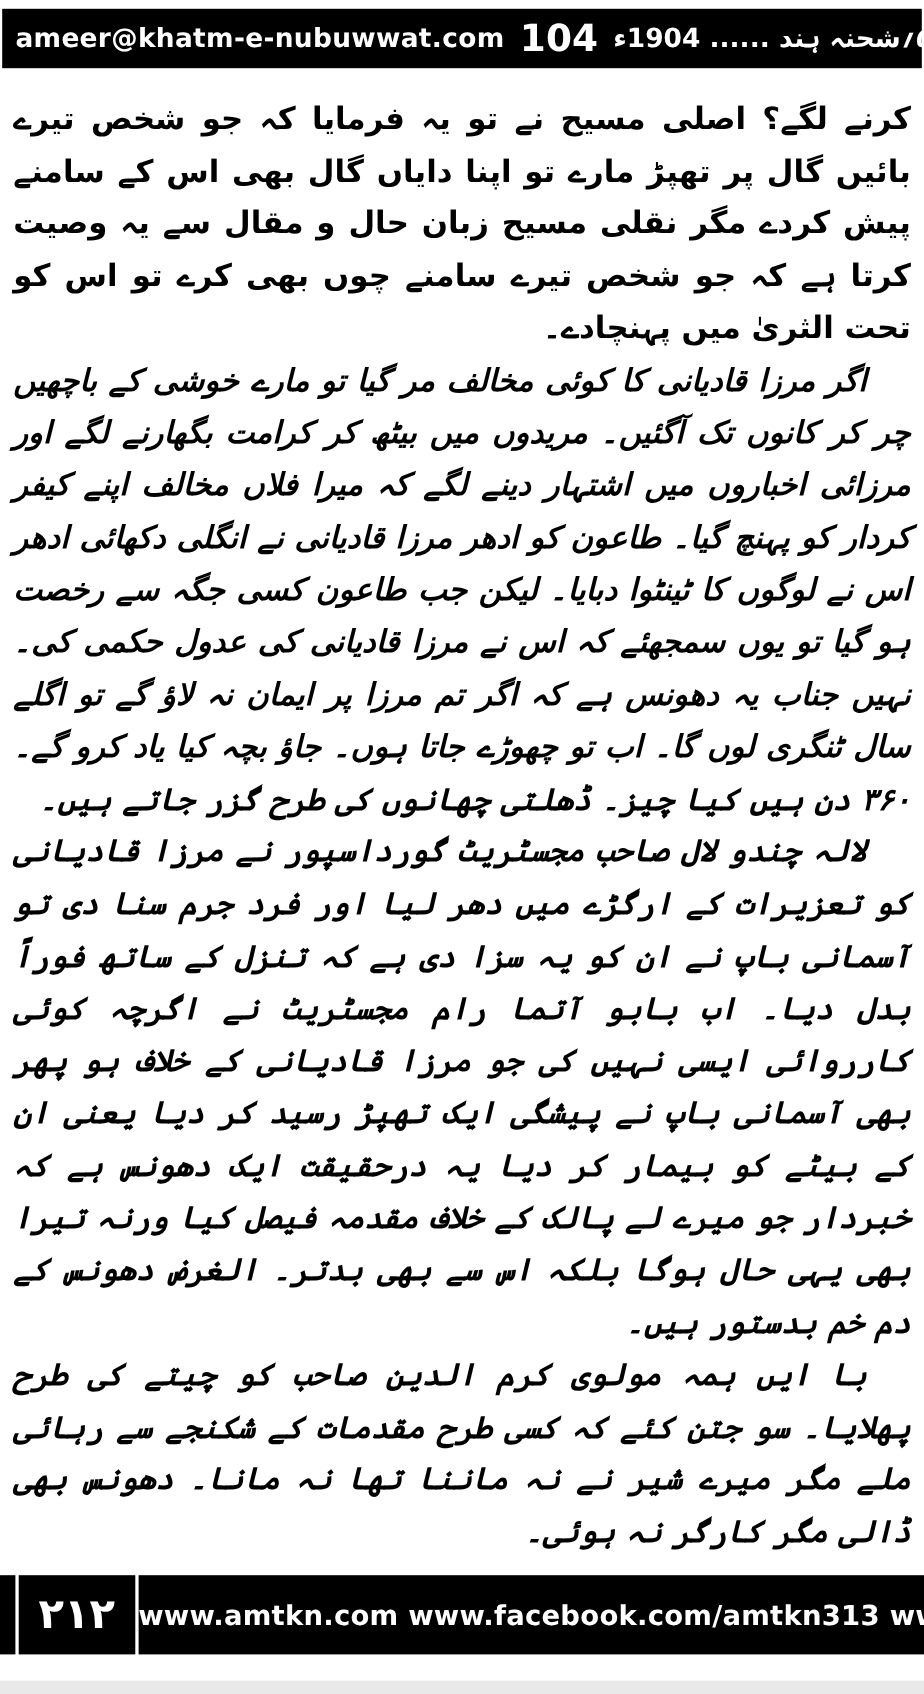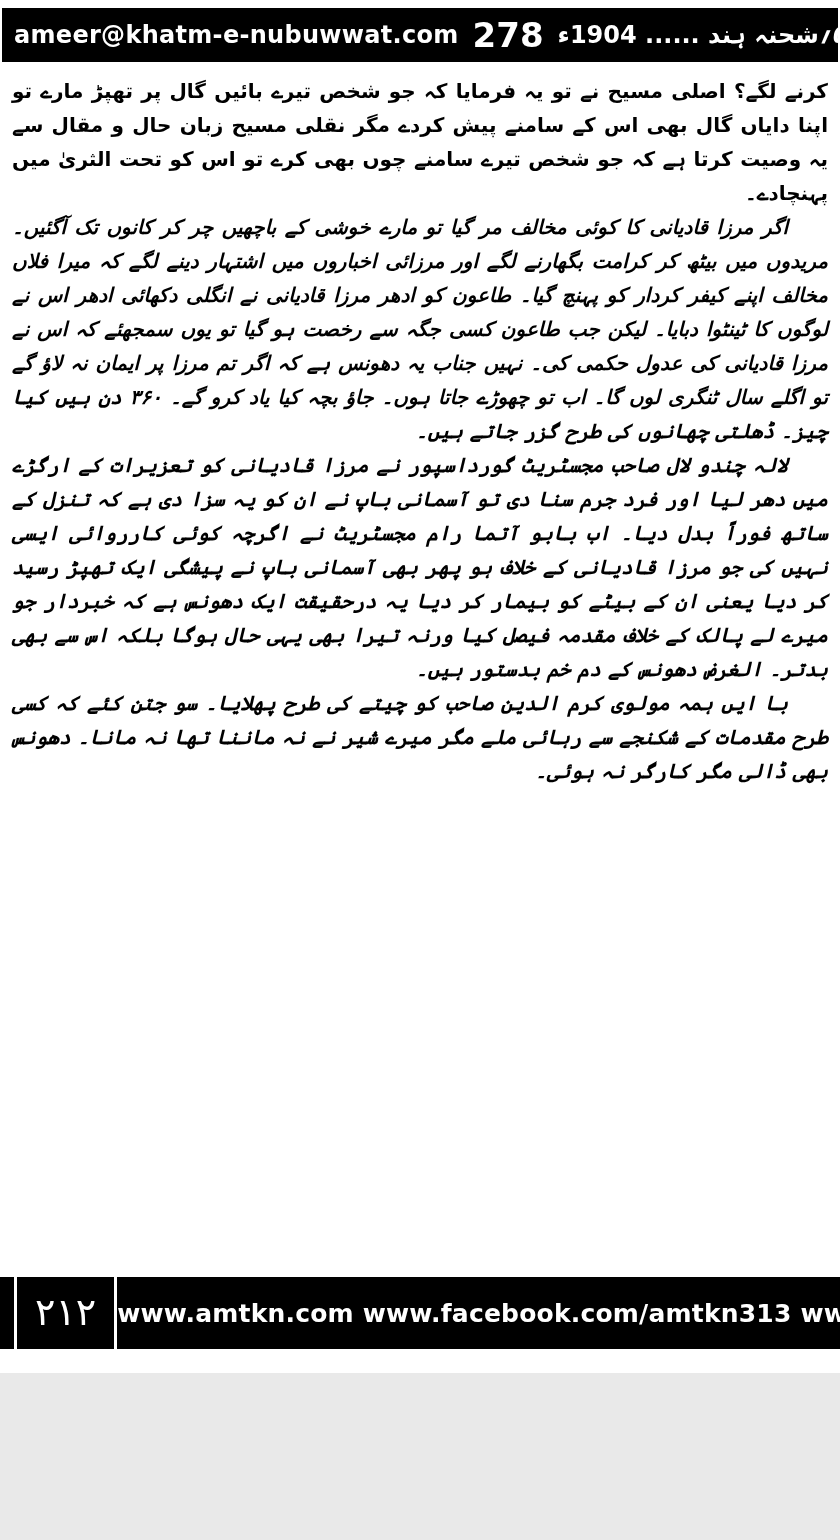--- a/index.html
+++ b/index.html
@@ -1,18 +1,18 @@
 <!DOCTYPE html>
 <html lang="ur"><head>
 <meta charset="utf-8">
 <style>
   html, body { margin: 0; padding: 0; background: #e9e9e9; }
   .page {
     width: 840px;
-    height: 1373px;
+    height: 1528px;
     margin: 0 auto;
     background: #ffffff;
     display: flex;
     flex-direction: column;
     box-sizing: border-box;
     font-family: "DejaVu Sans", sans-serif;
     overflow: hidden;
   }
   
   .header-bar {
@@ -45,62 +45,63 @@
     text-align: left;
     white-space: nowrap;
   }
   
   .content {
     flex: 1;
     padding: 12px 12px 0 12px;
     direction: rtl;
     text-align: justify;
     color: #000000;
-    font-size: 20px;
+    font-size: 28px;
     font-weight: bold;
     line-height: 1.7;
     overflow: hidden;
+    margin-top: 10px;
   }
   .content p { margin: 0; }
   .content p.indent { text-indent: 40px; font-style: italic; }
   
   .footer-bar {
     background: #000000;
     color: #ffffff;
     height: 72px;
     display: flex;
     align-items: center;
     margin-bottom: 24px;
   }
   .footer-page-box {
     border: 3px solid #ffffff;
     margin: 0 0 0 14px;
     padding: 14px 18px;
     font-size: 38px;
-    font-weight: normal;
+    font-weight: bold;
     line-height: 1.2;
     white-space: nowrap;
   }
   .footer-links {
     flex: 1;
     text-align: center;
     font-size: 25px;
     font-weight: bold;
     white-space: nowrap;
     letter-spacing: 0.2px;
   }
 </style>
 </head>
 <body>
 
 <div class="page">
 
   <div class="header-bar">
     <span class="header-email">ameer@khatm-e-nubuwwat.com</span>
-    <span class="header-page">278</span>
+    <span class="header-page">104</span>
     <span class="header-title">احتساب جلد۵۸؍شحنہ ہند ...... 1904ء</span>
   </div>
 
   <div class="content">
     <p>کرنے لگے؟ اصلی مسیح نے تو یہ فرمایا کہ جو شخص تیرے بائیں گال پر تھپڑ مارے تو اپنا دایاں گال بھی اس کے سامنے پیش کردے مگر نقلی مسیح زبان حال و مقال سے یہ وصیت کرتا ہے کہ جو شخص تیرے سامنے چوں بھی کرے تو اس کو تحت الثریٰ میں پہنچادے۔</p>
     <p class="indent">اگر مرزا قادیانی کا کوئی مخالف مر گیا تو مارے خوشی کے باچھیں چر کر کانوں تک آگئیں۔ مریدوں میں بیٹھ کر کرامت بگھارنے لگے اور مرزائی اخباروں میں اشتہار دینے لگے کہ میرا فلاں مخالف اپنے کیفر کردار کو پہنچ گیا۔ طاعون کو ادھر مرزا قادیانی نے انگلی دکھائی ادھر اس نے لوگوں کا ٹینٹوا دبایا۔ لیکن جب طاعون کسی جگہ سے رخصت ہو گیا تو یوں سمجھئے کہ اس نے مرزا قادیانی کی عدول حکمی کی۔ نہیں جناب یہ دھونس ہے کہ اگر تم مرزا پر ایمان نہ لاؤ گے تو اگلے سال ٹنگری لوں گا۔ اب تو چھوڑے جاتا ہوں۔ جاؤ بچہ کیا یاد کرو گے۔ ۳۶۰ دن ہیں کیا چیز۔ ڈھلتی چھانوں کی طرح گزر جاتے ہیں۔</p>
     <p class="indent">لالہ چندو لال صاحب مجسٹریٹ گورداسپور نے مرزا قادیانی کو تعزیرات کے ارگڑے میں دھر لیا اور فرد جرم سنا دی تو آسمانی باپ نے ان کو یہ سزا دی ہے کہ تنزل کے ساتھ فوراً بدل دیا۔ اب بابو آتما رام مجسٹریٹ نے اگرچہ کوئی کارروائی ایسی نہیں کی جو مرزا قادیانی کے خلاف ہو پھر بھی آسمانی باپ نے پیشگی ایک تھپڑ رسید کر دیا یعنی ان کے بیٹے کو بیمار کر دیا یہ درحقیقت ایک دھونس ہے کہ خبردار جو میرے لے پالک کے خلاف مقدمہ فیصل کیا ورنہ تیرا بھی یہی حال ہوگا بلکہ اس سے بھی بدتر۔ الغرض دھونس کے دم خم بدستور ہیں۔</p>
     <p class="indent">با ایں ہمہ مولوی کرم الدین صاحب کو چیتے کی طرح پھلایا۔ سو جتن کئے کہ کسی طرح مقدمات کے شکنجے سے رہائی ملے مگر میرے شیر نے نہ ماننا تھا نہ مانا۔ دھونس بھی ڈالی مگر کارگر نہ ہوئی۔</p>
 
   </div>

